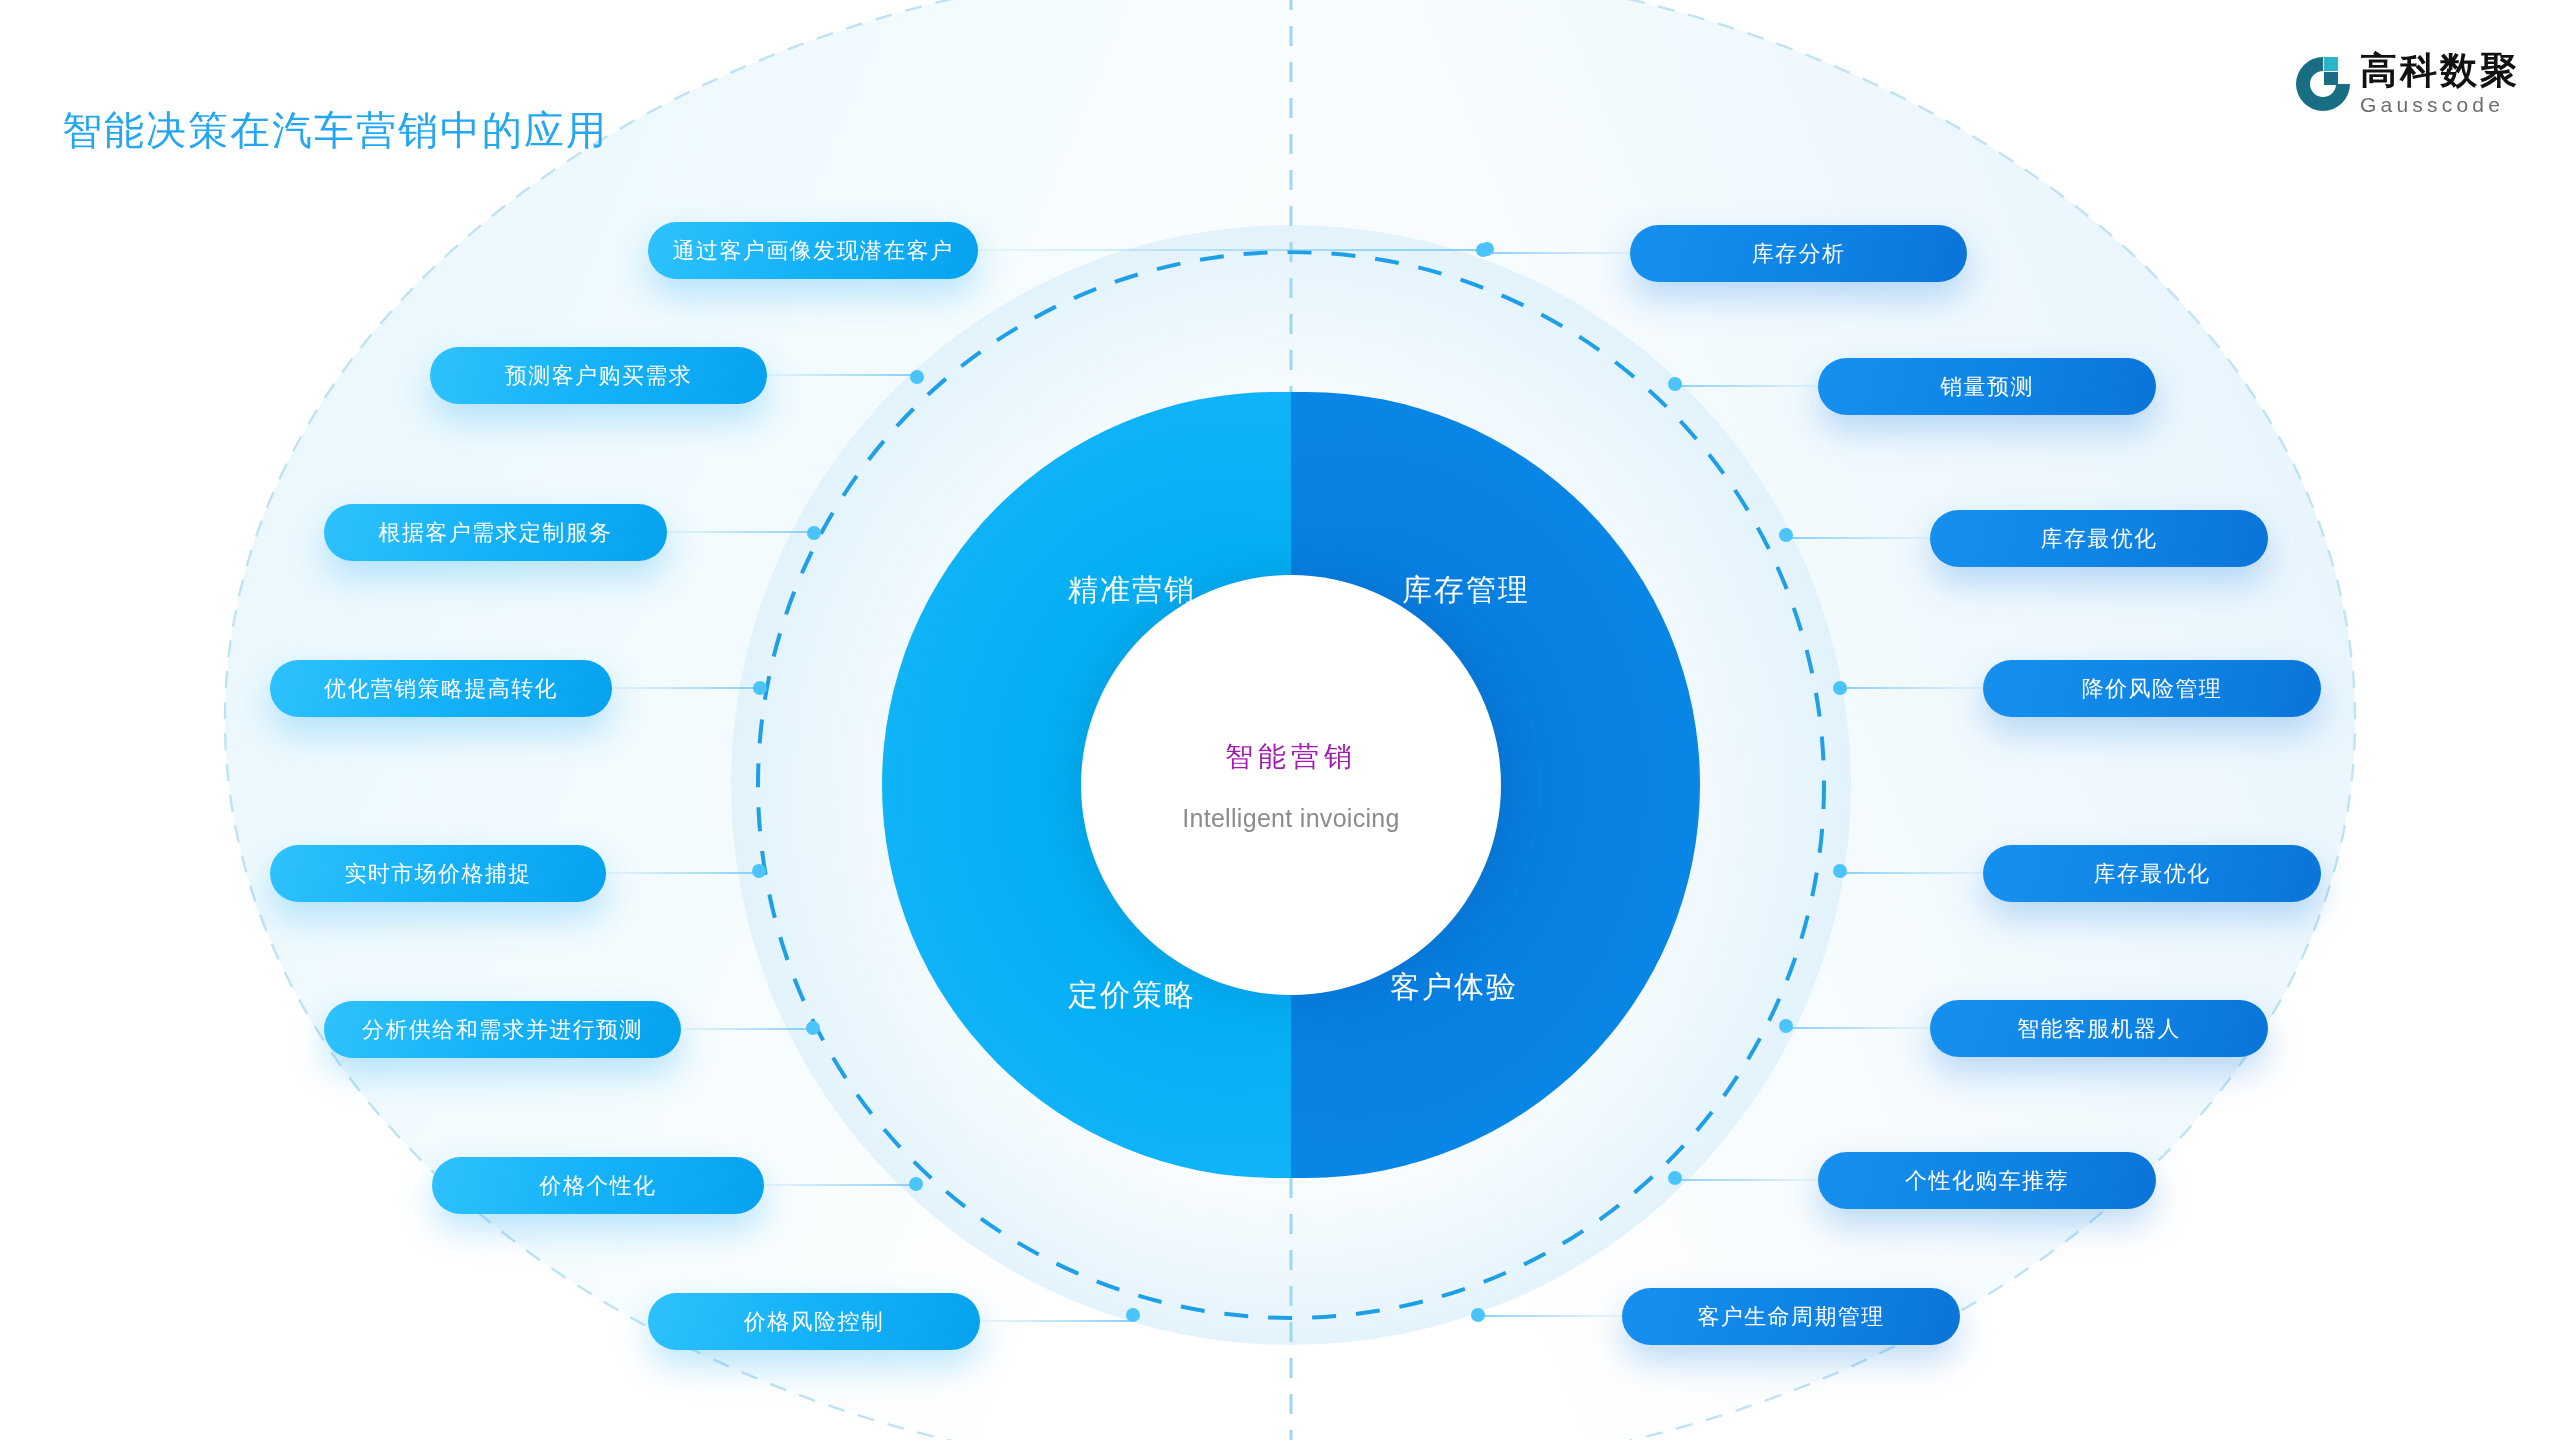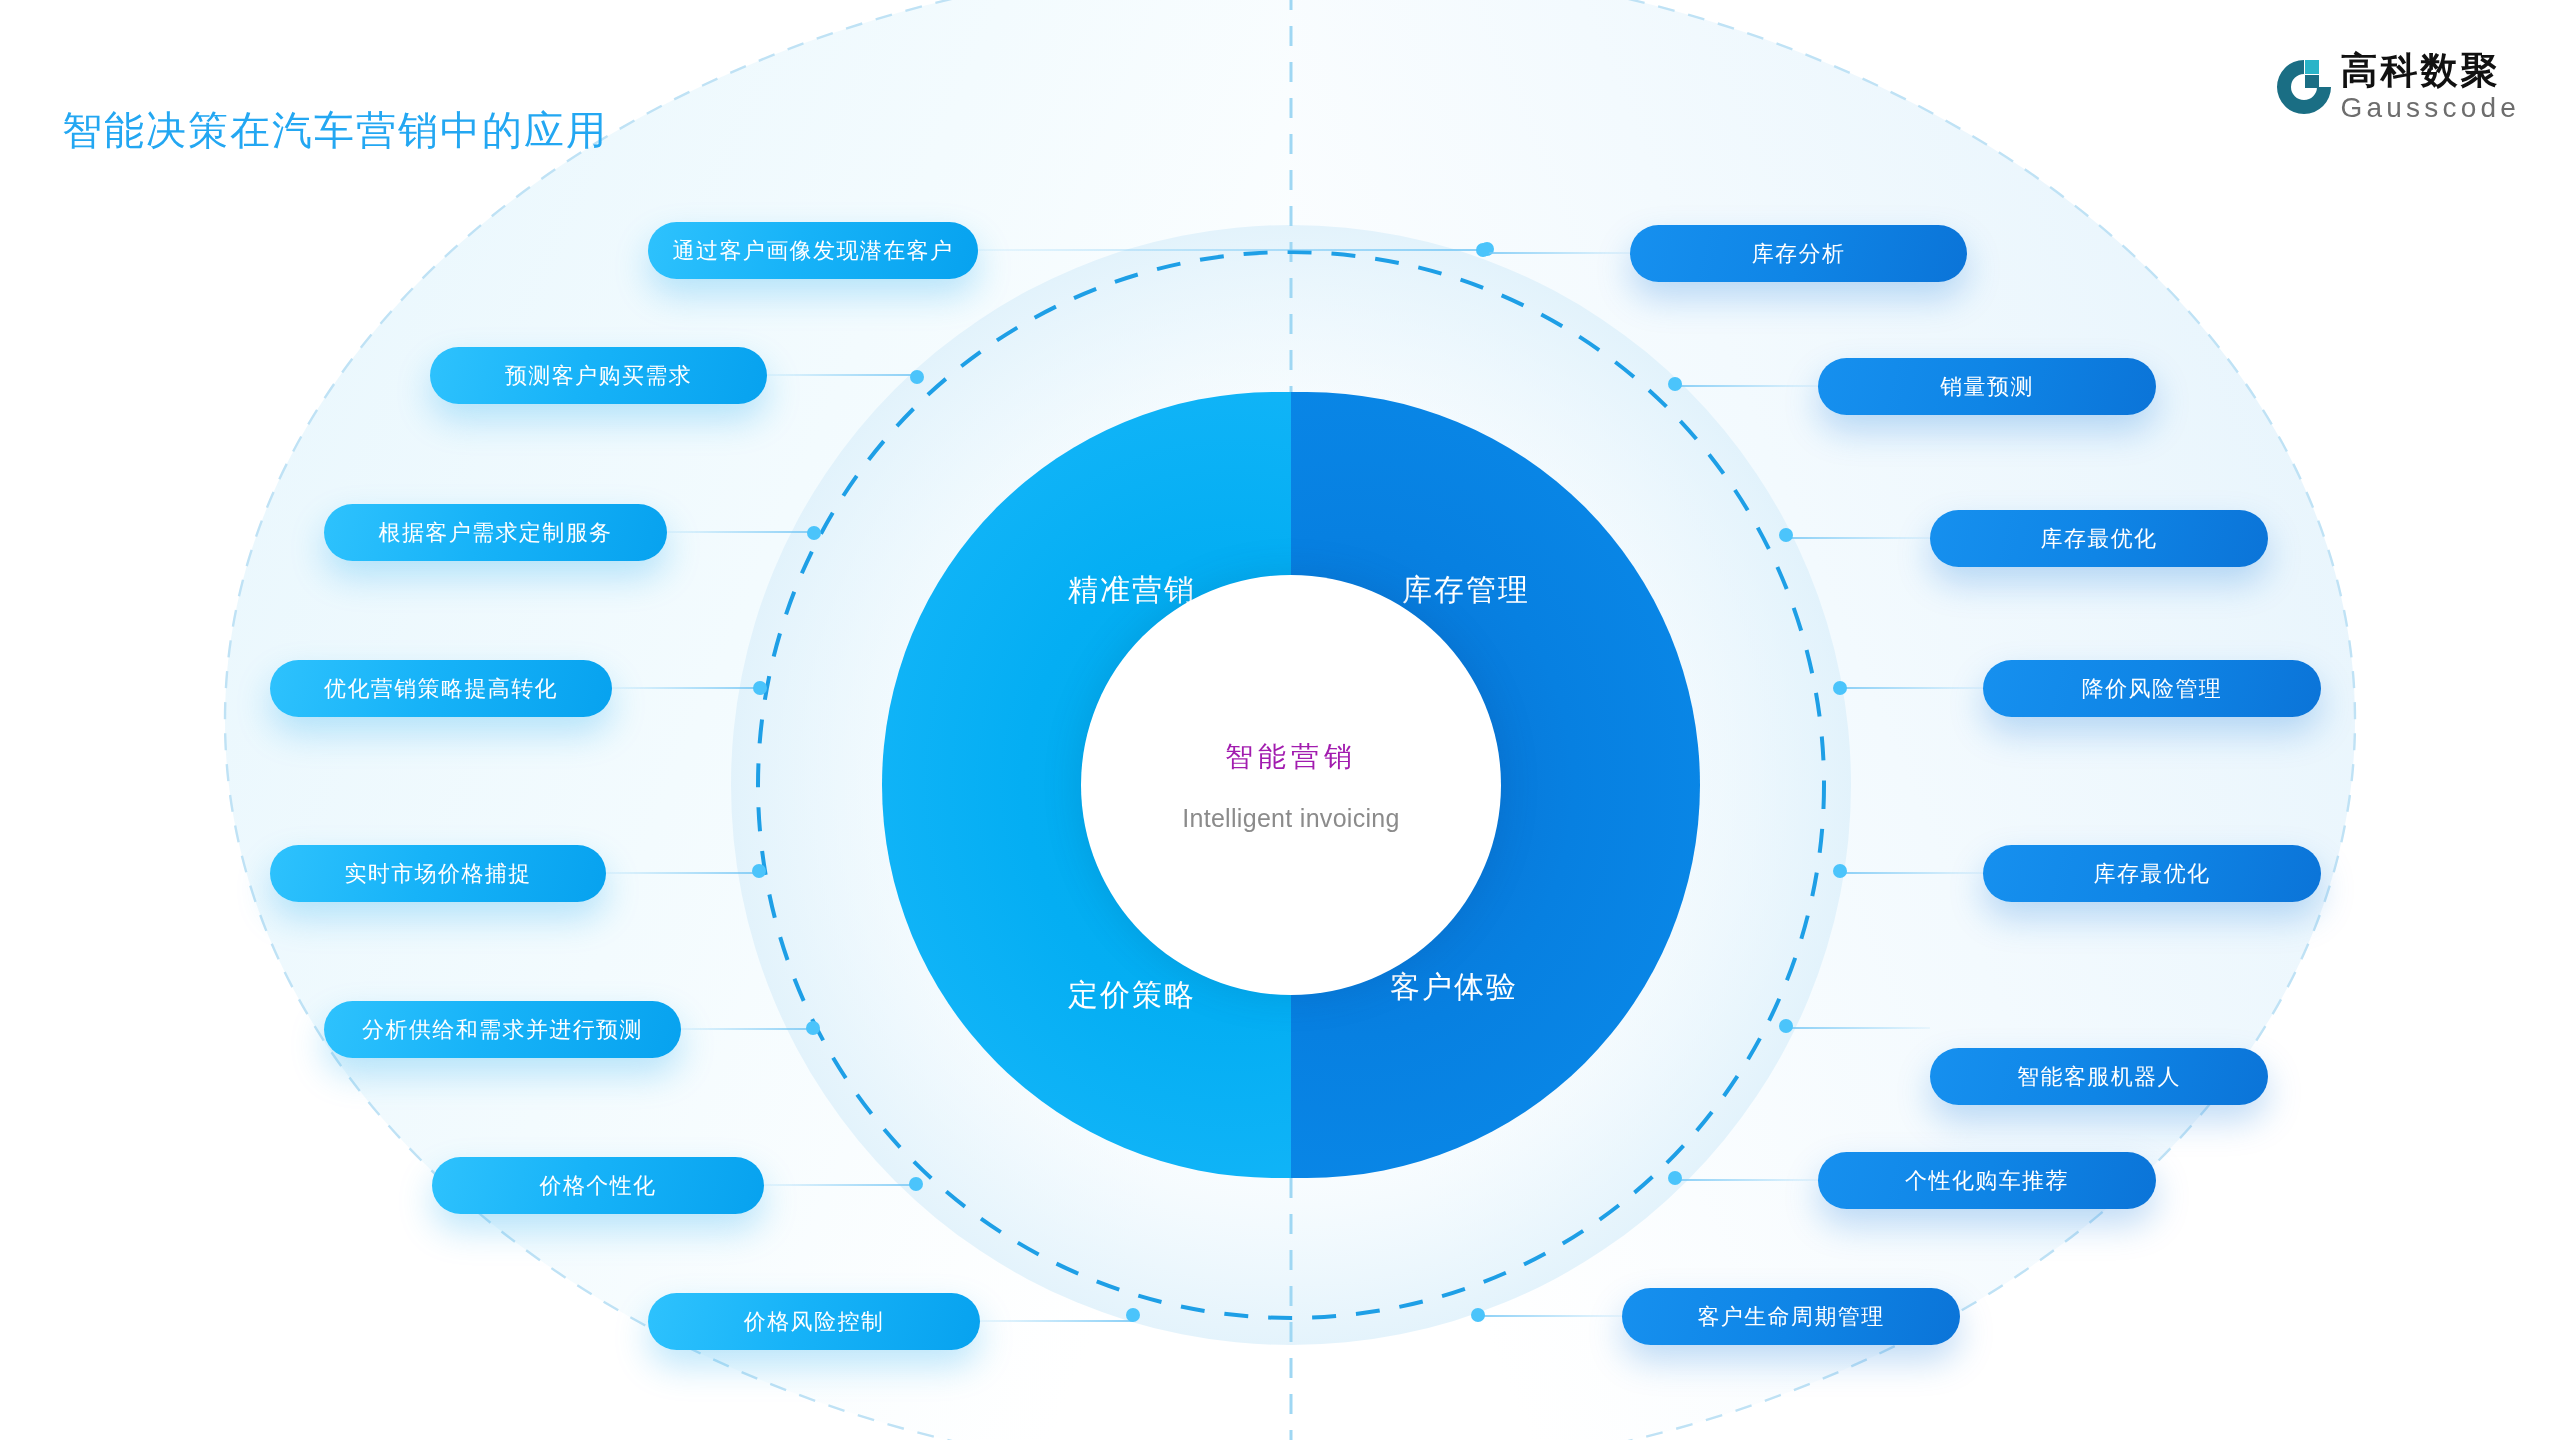--- a/index.html
+++ b/index.html
@@ -20,21 +20,21 @@
     position:absolute;left:62px;top:103px;
     font-size:40px;color:#23A7F2;letter-spacing:2px;
     white-space:nowrap;font-weight:400;
   }
 
   
   #logo{position:absolute;right:40px;top:52px;display:flex;align-items:center;gap:6px;}
   #logo-mark{width:62px;height:62px;position:relative;flex:0 0 auto;}
   #logo-text{display:flex;flex-direction:column;line-height:1;}
   #logo-cn{font-size:37px;color:#111;letter-spacing:3px;font-weight:700;}
-  #logo-en{font-size:28px;color:#6d6d6d;letter-spacing:4.2px;margin-top:5px;}
+  #logo-en{font-size:21px;color:#6d6d6d;letter-spacing:4.2px;margin-top:5px;}
 
   
   #wheel{position:absolute;left:882px;top:392px;width:818px;height:786px;}
   .half{position:absolute;top:0;height:100%;width:50%;}
   .half-l{left:0;border-radius:409px 0 0 409px;
     background:radial-gradient(ellipse at 85% 50%, #00ace9 0%, #04aef3 42%, #1bb9fb 100%);}
   .half-r{left:50%;border-radius:0 409px 409px 0;
     background:radial-gradient(ellipse at 15% 50%, #0a6fd0 0%, #0780e1 45%, #0b8ceb 100%);}
   .quad-label{position:absolute;color:#fff;font-size:30px;letter-spacing:2px;white-space:nowrap;}
   #ql-tl{left:186px;top:178px;}
@@ -179,18 +179,18 @@
       <div class="pill l" style="left: 324px; top: 1001px; width: 357px;">分析供给和需求并进行预测</div>
       <div class="pill l" style="left: 432px; top: 1157px; width: 332px;">价格个性化</div>
       <div class="pill l" style="left: 648px; top: 1293px; width: 332px;">价格风险控制</div>
     </div>
   <div id="pills-right">
       <div class="pill r" style="left: 1630px; top: 225px; width: 337px;">库存分析</div>
       <div class="pill r" style="left: 1818px; top: 358px; width: 338px;">销量预测</div>
       <div class="pill r" style="left: 1930px; top: 510px; width: 338px;">库存最优化</div>
       <div class="pill r" style="left: 1983px; top: 660px; width: 338px;">降价风险管理</div>
       <div class="pill r" style="left: 1983px; top: 845px; width: 338px;">库存最优化</div>
-      <div class="pill r" style="left: 1930px; top: 1000px; width: 338px; margin-top: 48px;">智能客服机器人</div>
+      <div class="pill r" style="left: 1930px; top: 1000px; width: 338px;">智能客服机器人</div>
       <div class="pill r" style="left: 1818px; top: 1152px; width: 338px;">个性化购车推荐</div>
       <div class="pill r" style="left: 1622px; top: 1288px; width: 338px;">客户生命周期管理</div>
     </div>
 
 </div>
 
 </body></html>

